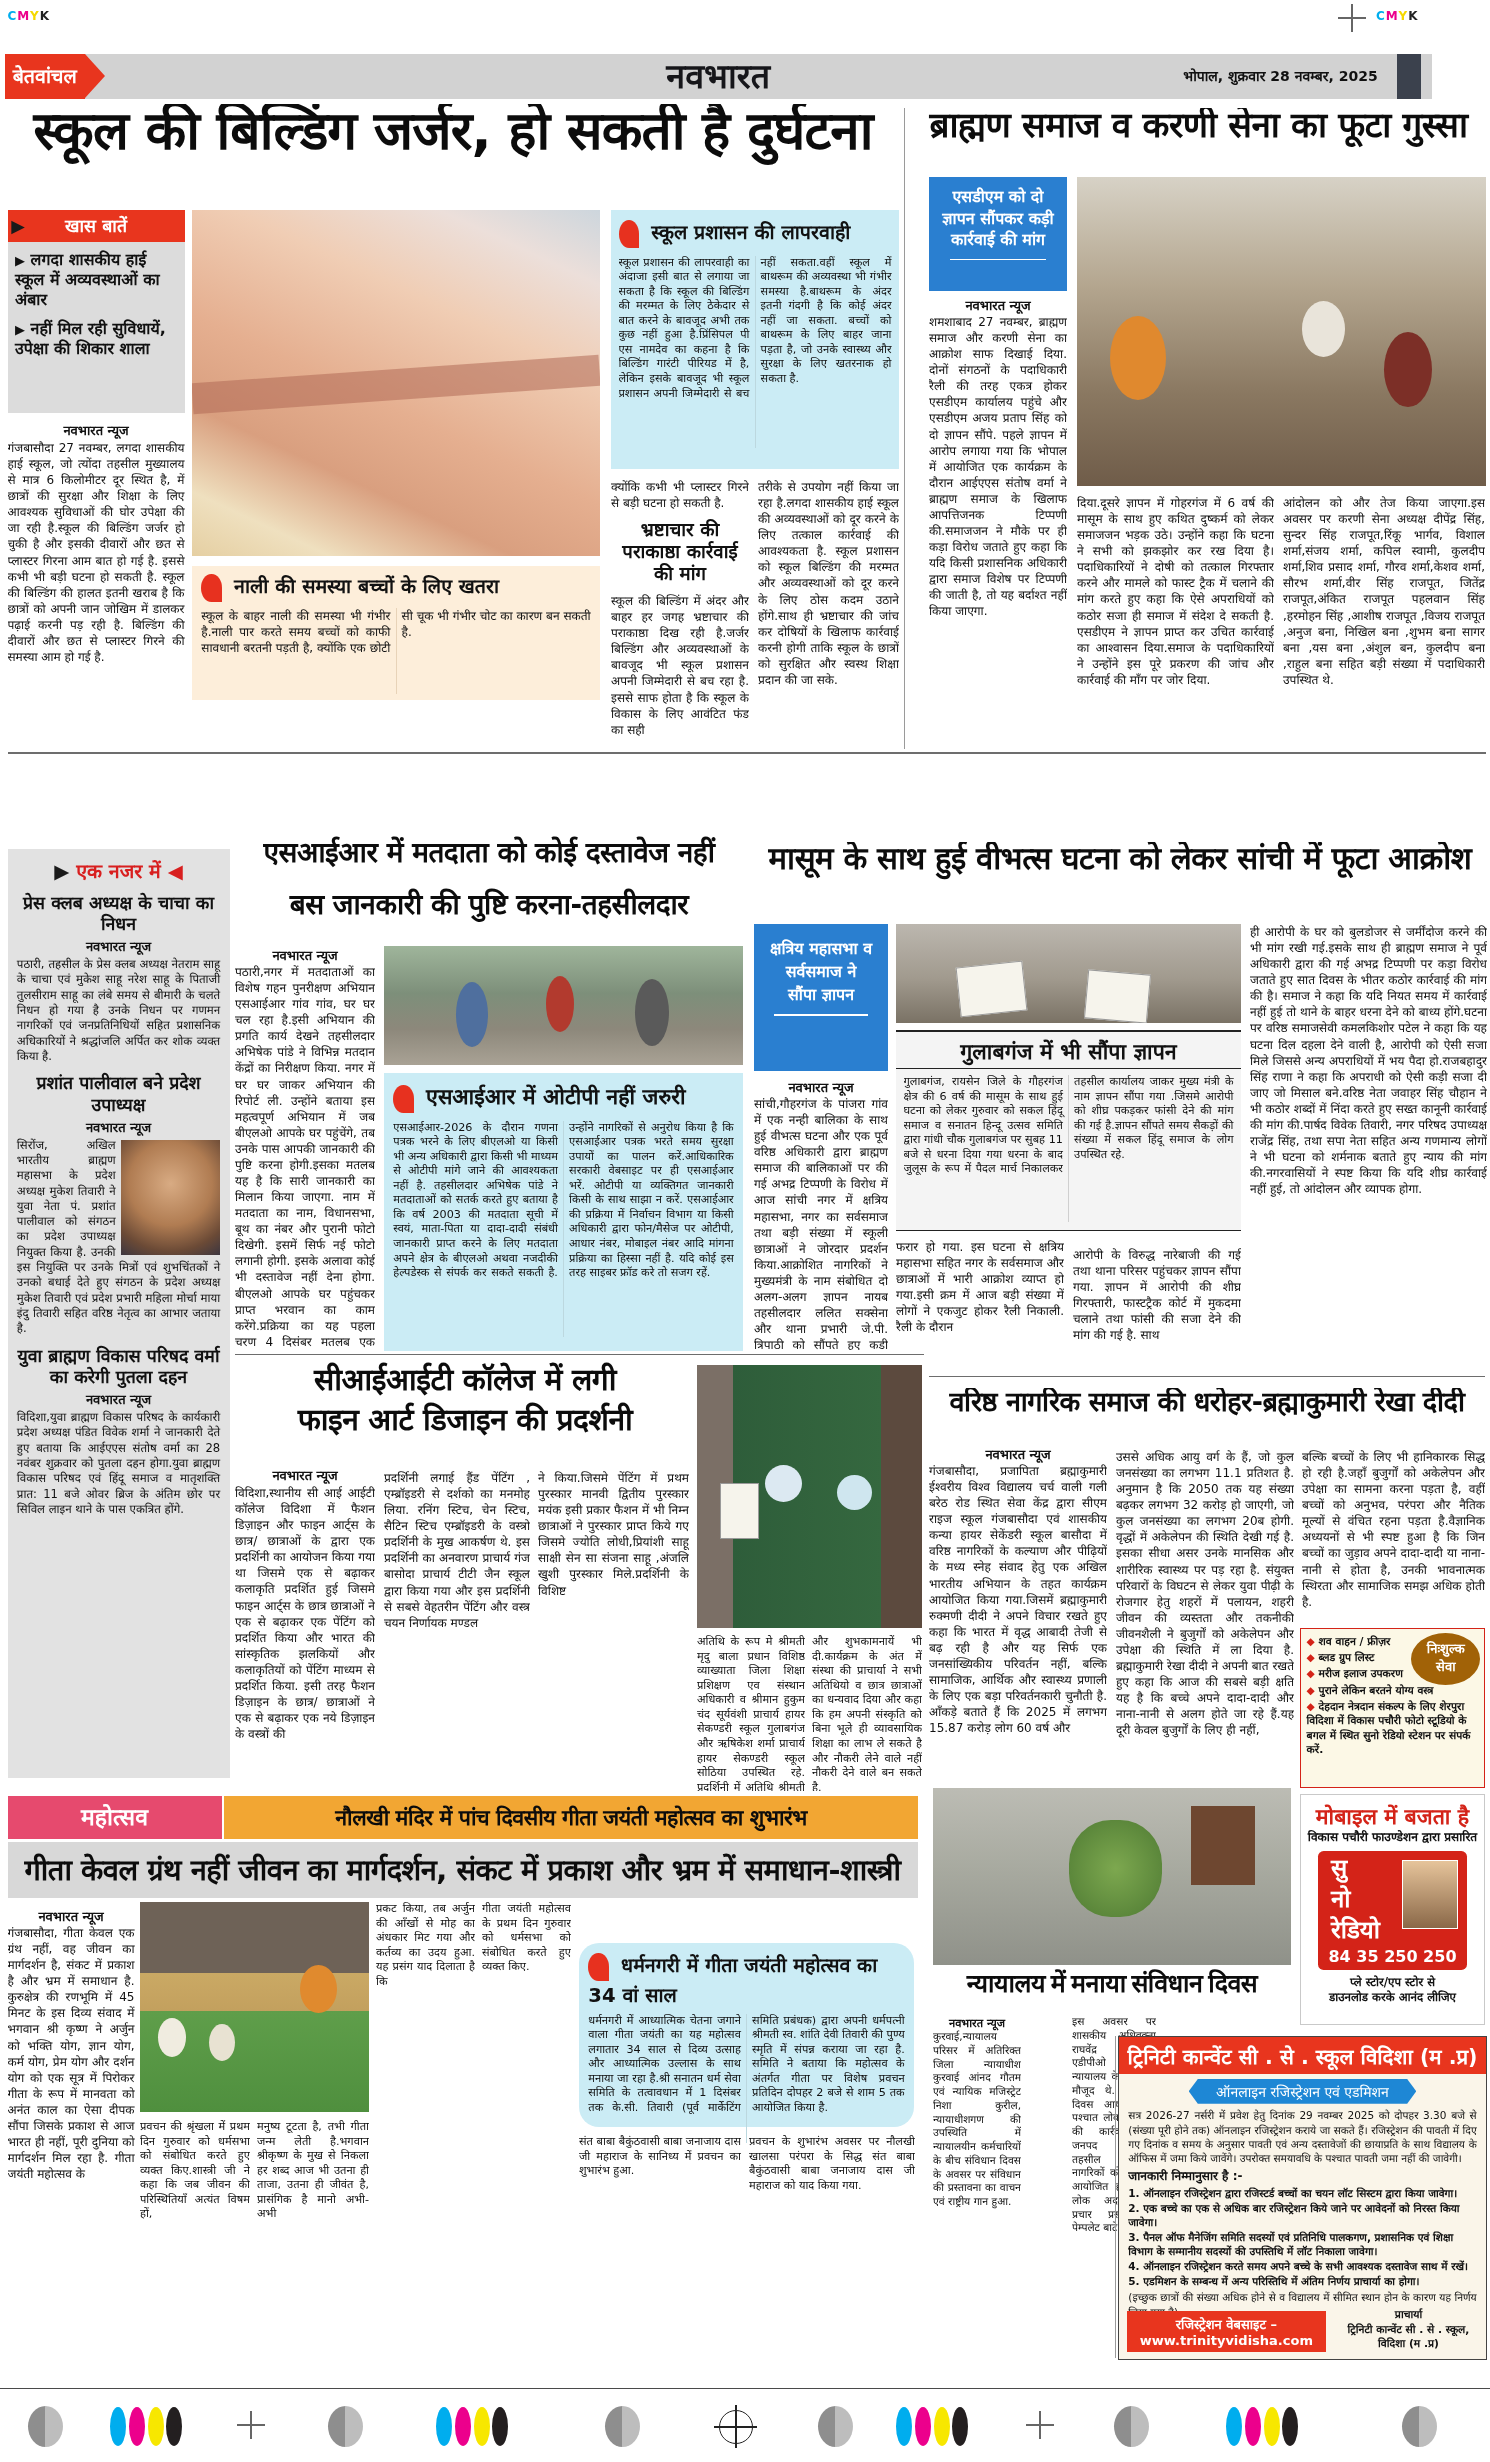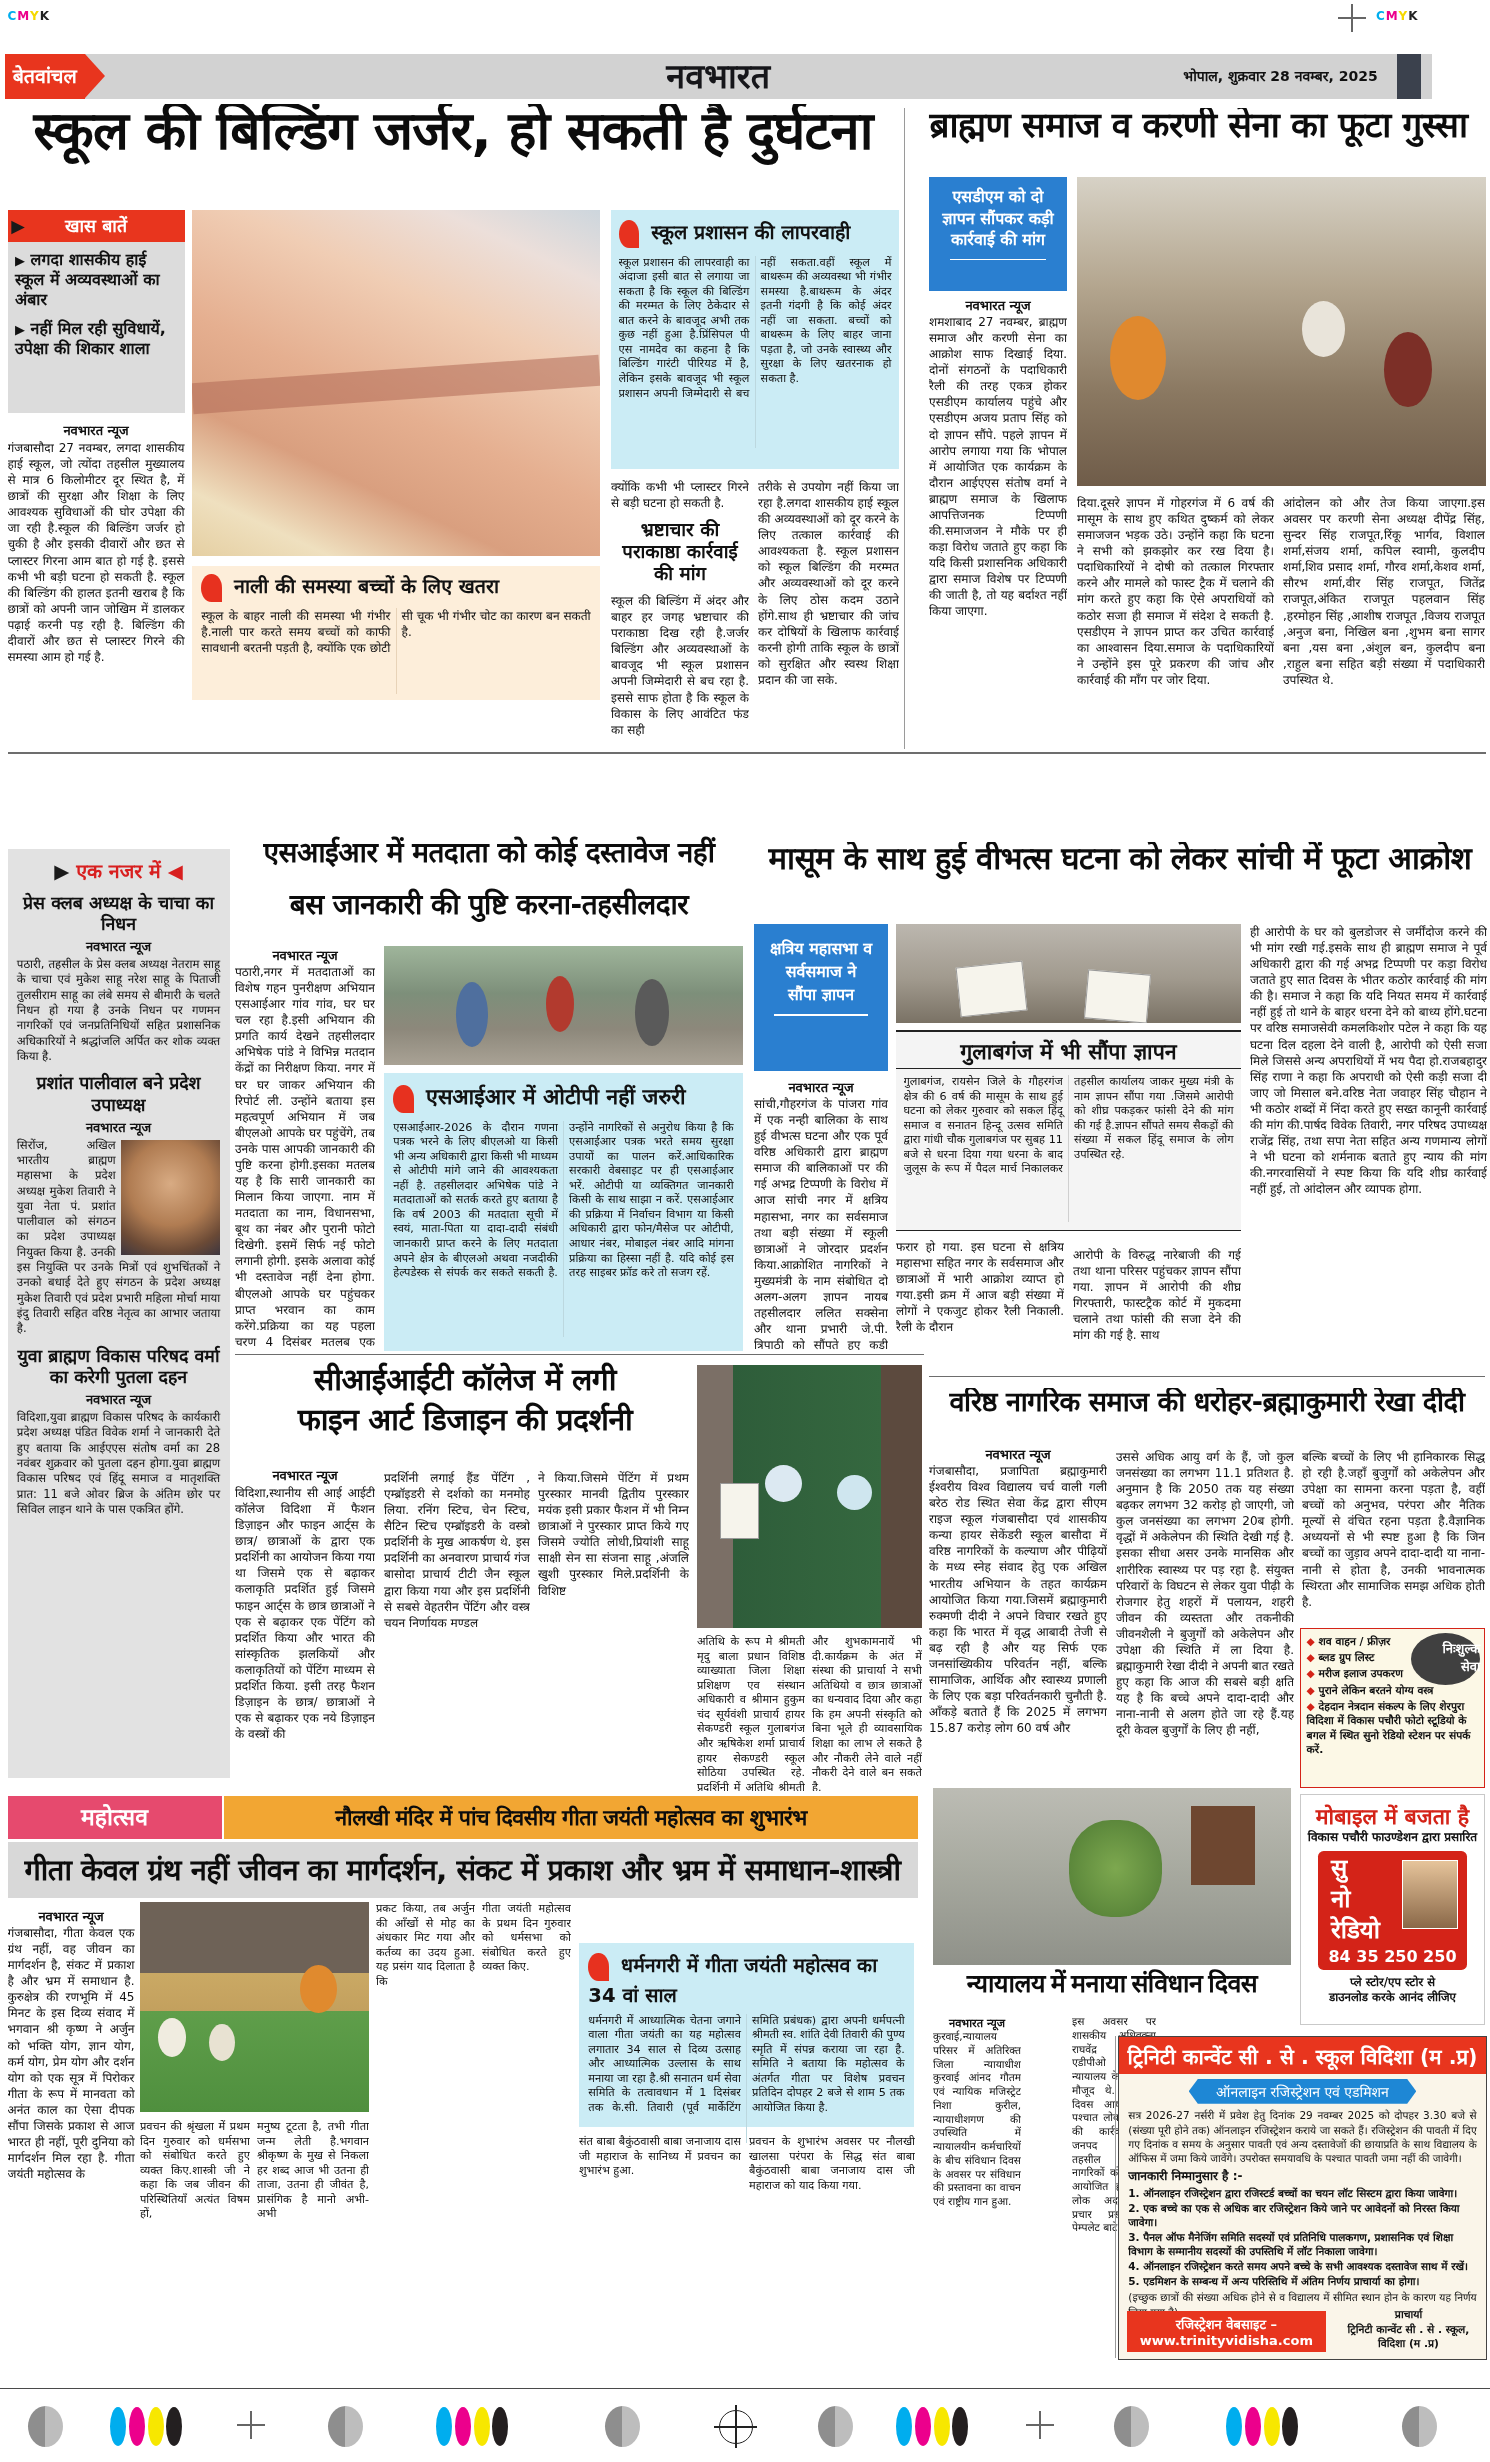--- a/index.html
+++ b/index.html
@@ -51,22 +51,22 @@
   .b-text{font-size:11.6px;line-height:1.32;text-align:justify;margin:1.9px 9.3px;}
   .tri{font-size:13px;}
   .orangebox{background:#fdeeda;}
   .gulab{background:#f4f4f4;border-top:2.8px double #222;border-bottom:0.9px solid #222;}
   .gulab .gt{font-weight:bold;font-size:21.4px;text-align:center;border-bottom:1.9px solid #222;padding:3.7px 0;}
   .vrule{background:#9a9a9a;width:0.9px;}
   .hrule{background:#6d6d6d;height:1.9px;}
   
   #ad-free{border:1.9px solid #d42318;background:#fcf8e6;}
   #ad-free .item{font-size:10.7px;font-weight:bold;line-height:1.35;margin:1.9px 5.6px;text-align:left;}
-  #ad-free .badge{position:absolute;right:3.7px;top:3.7px;width:69px;height:52px;background:#404040;color:#fff;
-     border-radius:50%;text-align:right;font-weight:bold;font-size:13px;line-height:1.4;padding-top:7.5px;box-sizing:border-box;}
+  #ad-free .badge{position:absolute;right:3.7px;top:3.7px;width:69px;height:52px;background:#a16207;color:#fff;
+     border-radius:50%;text-align:center;font-weight:bold;font-size:13px;line-height:1.4;padding-top:7.5px;box-sizing:border-box;}
   #ad-radio{border:1.9px solid #c9c9c9;background:#fff;text-align:center;}
   #ad-radio .t{color:#d42318;font-weight:bold;font-size:21.4px;margin-top:5.6px;}
   #ad-radio .s{font-weight:bold;font-size:12px;line-height:1.3;}
   #radio-box{position:relative;margin:5.6px auto 0;width:149px;height:119px;background:#d42318;border-radius:5.6px;color:#fff;text-align:left;}
   #radio-box .bl{font-weight:bold;font-size:24px;line-height:1.05;padding:5.6px 0 0 13px;}
   #radio-box .ph{position:absolute;right:9.3px;top:9.3px;width:54px;height:67px;background:linear-gradient(#e6c49b,#8a6848);border:1.9px solid #fff;}
   #radio-box .tel{position:absolute;left:0;right:0;bottom:3.7px;text-align:center;font-weight:bold;font-size:16px;}
   #ad-radio .f{font-weight:bold;font-size:11.6px;line-height:1.3;margin-top:5.6px;}
   #ad-trinity{border:1.9px solid #444;background:#faf5e9;}
   #tr-head{background:#e8351e;color:#fff;font-weight:bold;font-size:20.5px;text-align:center;padding:4.7px 0;}
@@ -308,21 +308,21 @@
     <div class="col">गंजबासौदा, गीता केवल एक ग्रंथ नहीं, वह जीवन का मार्गदर्शन है, संकट में प्रकाश है और भ्रम में समाधान है. कुरुक्षेत्र की रणभूमि में 45 मिनट के इस दिव्य संवाद में भगवान श्री कृष्ण ने अर्जुन को भक्ति योग, ज्ञान योग, कर्म योग, प्रेम योग और दर्शन योग को एक सूत्र में पिरोकर गीता के रूप में मानवता को अनंत काल का ऐसा दीपक सौंपा जिसके प्रकाश से आज भारत ही नहीं, पूरी दुनिया को मार्गदर्शन मिल रहा है. गीता जयंती महोत्सव के</div>
   </div>
   <div class="abs photo ph-gita" style="left:140px;top:1902px;width:229px;height:210px;">
     <div class="blob" style="left:8%;top:55%;width:28px;height:39px;background:#f0ece0;"></div>
     <div class="blob" style="left:30%;top:58%;width:26px;height:37px;background:#e8e2d2;"></div>
     <div class="blob" style="left:70%;top:30%;width:37px;height:48px;background:#e08a2e;"></div>
   </div>
   <div class="abs col-sm" style="left:376px;top:1902px;width:99px;height:482px;">प्रकट किया, तब अर्जुन की आँखों से मोह का अंधकार मिट गया और कर्तव्य का उदय हुआ. यह प्रसंग याद दिलाता है कि</div>
   <div class="abs col-sm" style="left:482px;top:1902px;width:89px;height:482px;">गीता जयंती महोत्सव के प्रथम दिन गुरुवार को धर्मसभा को संबोधित करते हुए व्यक्त किए.</div>
 
-  <div class="abs bluebox" style="left:579px;top:1943px;width:335px;height:184px;padding:7.5px 9.3px;box-sizing:border-box;">
+  <div class="abs bluebox" style="left:579px;top:1943px;width:335px;height:184px;padding:7.5px 9.3px;box-sizing:border-box;border-radius:20px;">
     <div><span class="qmark"></span>
       <span class="boxtitle">धर्मनगरी में गीता जयंती महोत्सव का 34 वां साल</span></div>
     <div class="twocol col-sm" style="height:129px;margin-top:5.6px;">धर्मनगरी में आध्यात्मिक चेतना जगाने वाला गीता जयंती का यह महोत्सव लगातार 34 साल से दिव्य उत्साह और आध्यात्मिक उल्लास के साथ मनाया जा रहा है.श्री सनातन धर्म सेवा समिति के तत्वावधान में 1 दिसंबर तक के.सी. तिवारी (पूर्व मार्केटिंग समिति प्रबंधक) द्वारा अपनी धर्मपत्नी श्रीमती स्व. शांति देवी तिवारी की पुण्य स्मृति में संपन्न कराया जा रहा है. समिति ने बताया कि महोत्सव के अंतर्गत गीता पर विशेष प्रवचन प्रतिदिन दोपहर 2 बजे से शाम 5 तक आयोजित किया है.</div>
   </div>
   <div class="abs col-sm" style="left:140px;top:2120px;width:110px;height:264px;">प्रवचन की श्रृंखला में प्रथम दिन गुरुवार को धर्मसभा को संबोधित करते हुए व्यक्त किए.शास्त्री जी ने कहा कि जब जीवन की परिस्थितियाँ अत्यंत विषम हों,</div>
   <div class="abs col-sm" style="left:257px;top:2120px;width:112px;height:264px;">मनुष्य टूटता है, तभी गीता जन्म लेती है.भगवान श्रीकृष्ण के मुख से निकला हर शब्द आज भी उतना ही ताजा, उतना ही जीवंत है, प्रासंगिक है मानो अभी-अभी</div>
   <div class="abs col-sm" style="left:579px;top:2135px;width:162px;height:250px;">संत बाबा बैकुंठवासी बाबा जनाजाय दास जी महाराज के सानिध्य में प्रवचन का शुभारंभ हुआ.</div>
   <div class="abs col-sm" style="left:749px;top:2135px;width:166px;height:250px;">प्रवचन के शुभारंभ अवसर पर नौलखी खालसा परंपरा के सिद्ध संत बाबा बैकुंठवासी बाबा जनाजाय दास जी महाराज को याद किया गया.</div>
 
   <div class="abs photo ph-court" style="left:933px;top:1788px;width:358px;height:177px;">

